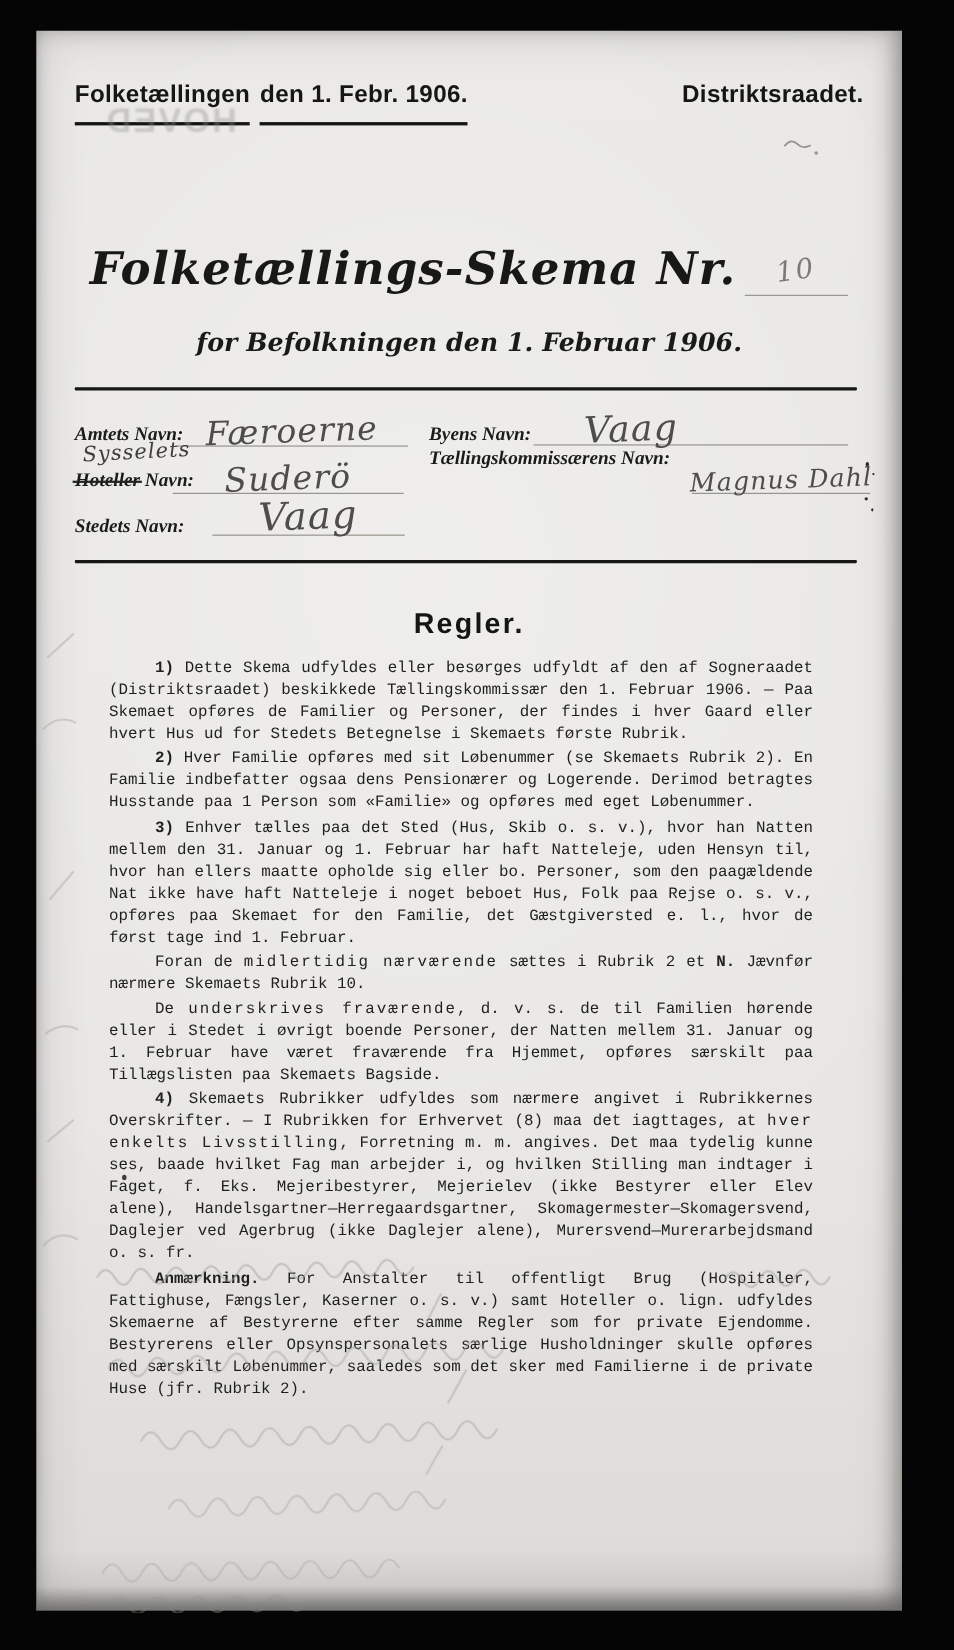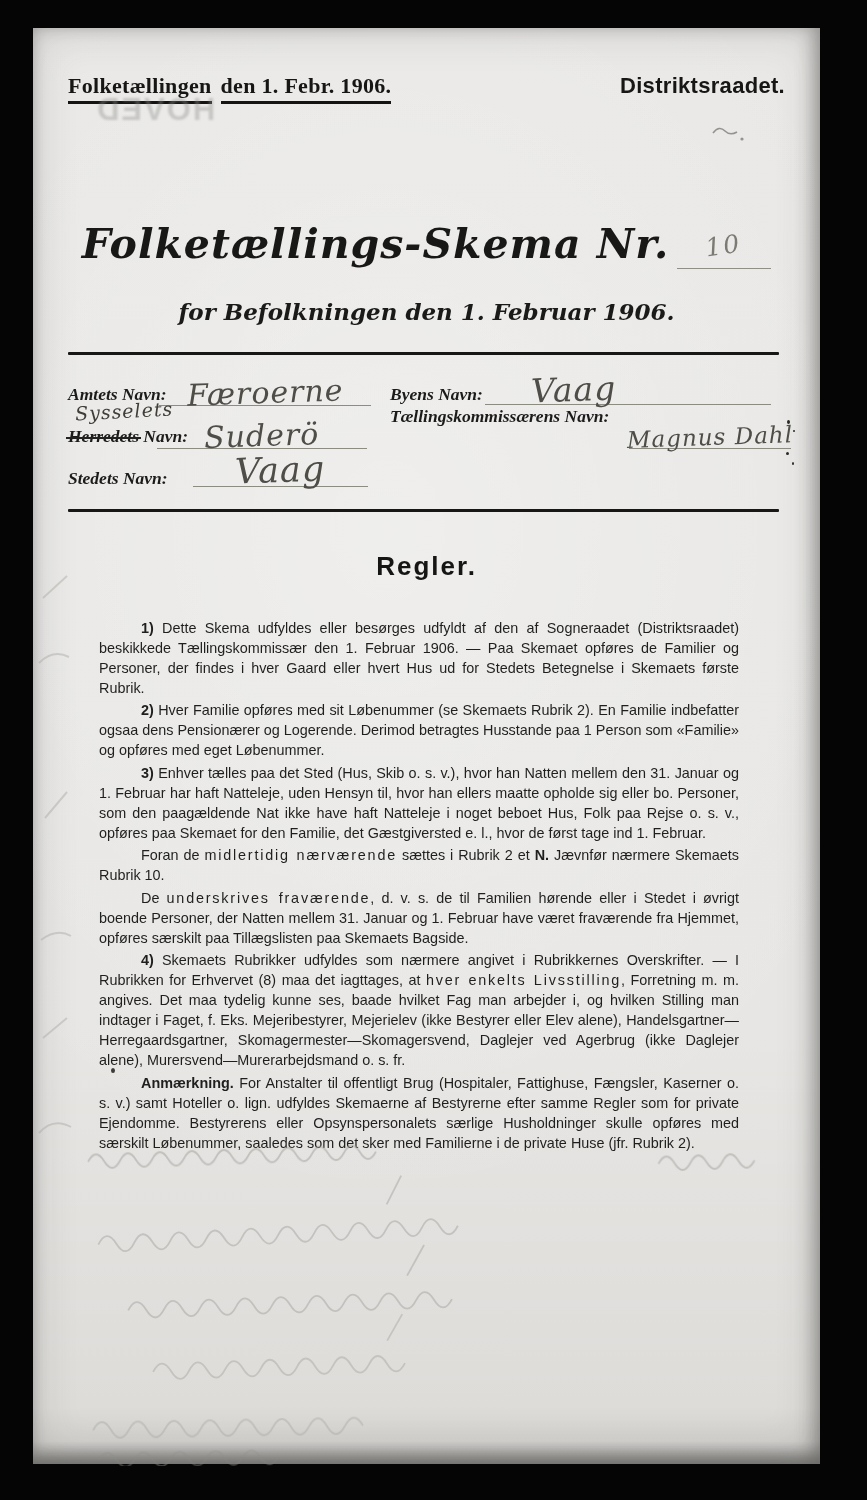--- a/index.html
+++ b/index.html
@@ -11,21 +11,21 @@
            radial-gradient(120% 80% at 45% 35%, rgba(255,255,255,0.30), rgba(255,255,255,0) 60%),
            linear-gradient(#e9e8e6 0%, #e7e6e4 70%, #dddcd9 96%, #c9c8c5 100%);
          box-shadow: inset 0 0 45px rgba(60,58,55,0.18), inset -10px 0 16px rgba(40,40,38,0.22),
                      inset 0 -8px 14px rgba(40,40,38,0.25);}
   .paper::after{content:"";position:absolute;left:0;bottom:0;width:100%;height:22px;
          background:linear-gradient(to bottom, rgba(90,89,86,0) 0%, rgba(90,89,86,0.45) 100%);}
   
   .hdr{position:absolute;left:35px;top:45px;width:717px;display:flex;justify-content:space-between;
        font-family:"Liberation Sans",sans-serif;font-weight:700;font-size:22px;color:#161615;
        letter-spacing:0.3px;}
-  .u{border-bottom:3px solid #141413;padding-bottom:3px;font-family:Liberation Serif, serif;}
+  .u{border-bottom:3px solid #141413;padding-bottom:13px;}
   .usp{display:inline-block;width:9px;}
   
   .bleed-word{position:absolute;left:62px;top:64px;font-family:"Liberation Sans",sans-serif;
        font-weight:700;font-size:31px;color:#8d8d8a;opacity:0.38;transform:scaleX(-1);
        filter:blur(0.8px);letter-spacing:2px;}
   .bleed-svg{position:absolute;pointer-events:none;}
   
   .title-row{position:absolute;left:0;top:192px;width:100%;text-align:center;
        font-family:"DejaVu Serif",serif;font-style:italic;font-weight:700;font-size:41px;
        color:#181817;letter-spacing:1px;}
@@ -55,22 +55,22 @@
   .dot-a{left:2px;top:2px;width:3px;height:4px;}
   .dot-b{left:8px;top:12px;width:2px;height:2px;}
   .dot-c{left:1px;top:34px;width:3px;height:3px;}
   .dot-d{left:7px;top:44px;width:2px;height:3px;}
   .artifact-dot{position:absolute;left:78px;top:1040px;width:4px;height:5px;background:#1c1c1b;
        border-radius:50%;opacity:0.85;}
   
   .regler-h{position:absolute;left:0;top:523px;width:100%;text-align:center;
        font-family:"Liberation Sans",sans-serif;font-weight:700;font-size:26px;color:#151514;
        letter-spacing:2px;}
-  .rules{position:absolute;left:66px;top:567px;width:640px;font-family:Liberation Sans, sans-serif;
-       font-size:14.4px;line-height:20px;color:#1f1f1e;text-align:justify;margin-top:20px;}
+  .rules{position:absolute;left:66px;top:567px;width:640px;font-family:Liberation Mono, monospace;
+       font-size:14.4px;line-height:20px;color:#1f1f1e;text-align:justify;}
   .rules p{margin:2.5px 0;text-indent:42px;}
   .rules .bold{font-weight:700;}
   .rules .spaced{letter-spacing:1.8px;}
   
   .squiggle-tr{position:absolute;left:676px;top:95px;}
 </style>
 </head>
 <body>
 
 <div class="stage">
@@ -101,21 +101,21 @@
     <div class="vline" style="left:126px;top:330px;width:212px;height:47px;">
       <span class="hw" style="font-size:30px;">Færoerne</span>
     </div>
     <div class="flabel" style="left:357px;top:356px;">Byens Navn:</div>
     <div class="vline" style="left:452px;top:328px;width:286px;height:49px;justify-content:flex-start;padding-left:46px;box-sizing:border-box;">
       <span class="hw" style="font-size:33px;">Vaag</span>
     </div>
 
     <div class="hw-small" style="left:42px;top:372px;">Sysselets</div>
     <div class="flabel" style="left:35px;top:398px;">
-      <span class="struck">Herredets</span><span> Navn:</span>
+      <span class="struck">Hoteller</span><span> Navn:</span>
     </div>
     <div class="vline" style="left:124px;top:368px;width:210px;height:52px;">
       <span class="hw" style="font-size:30px;">Suderö</span>
     </div>
     <div class="flabel" style="left:357px;top:378px;">Tællingskommissærens Navn:</div>
     <div class="vline" style="left:596px;top:372px;width:162px;height:48px;">
       <span class="hw" style="font-size:23px;white-space:nowrap;">Magnus Dahl</span>
     </div>
 
     <div class="flabel" style="left:35px;top:440px;">Stedets Navn:</div>

